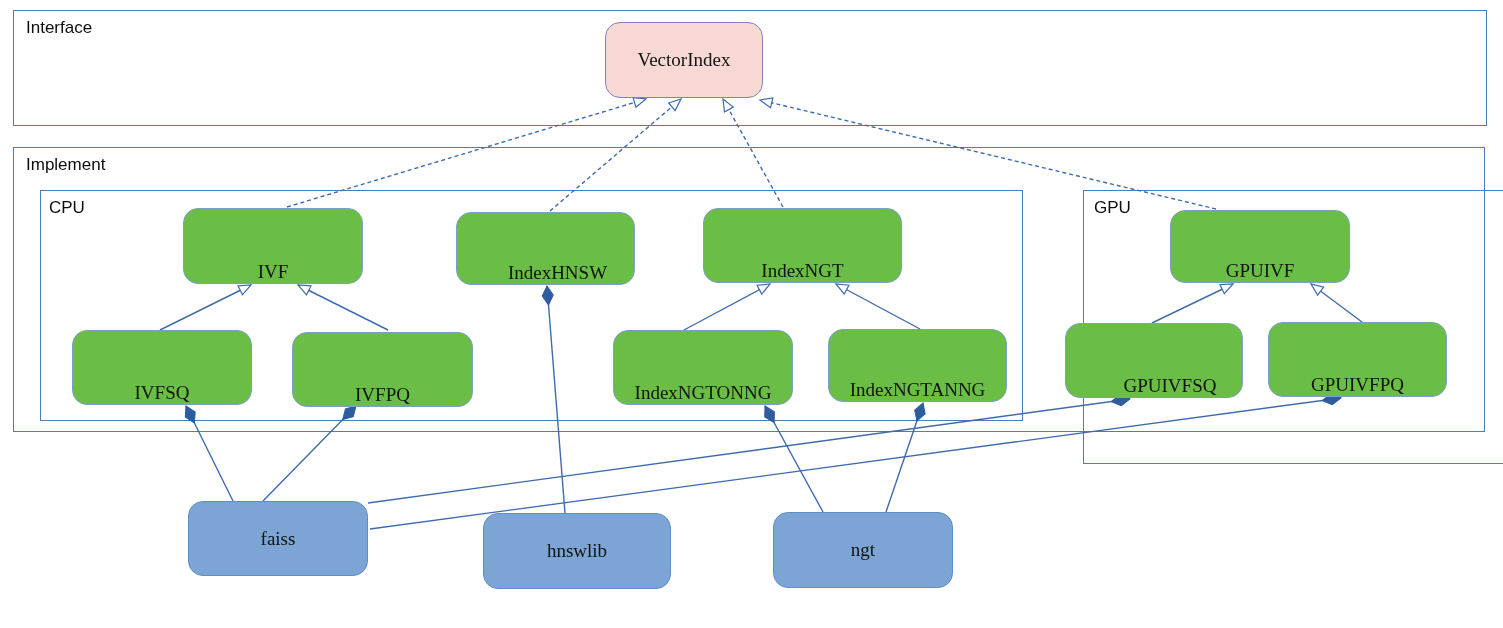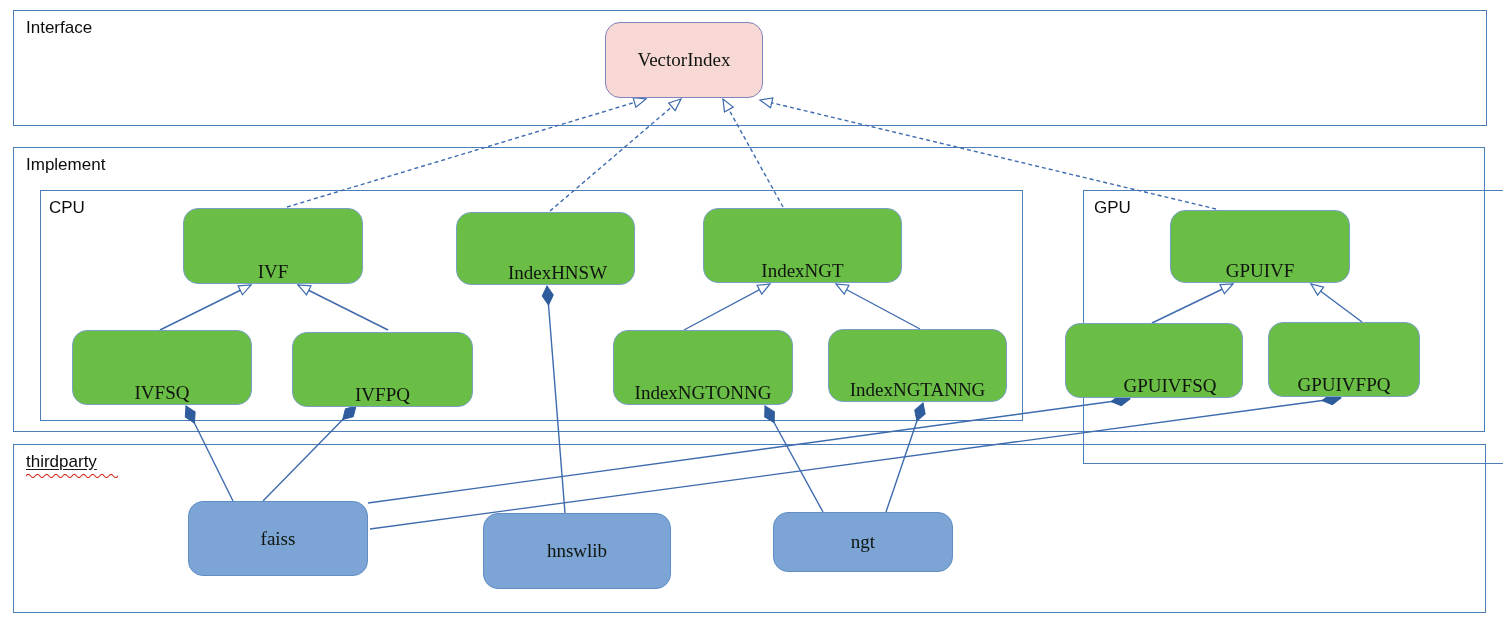--- a/index.html
+++ b/index.html
@@ -36,26 +36,20 @@
   </div>
 
   <div class="container" style="left:40px;top:190px;width:983px;height:231px;">
     <span class="container-label" style="left:8px;">CPU</span>
   </div>
 
   <div class="container" style="left:1083px;top:190px;width:421px;height:274px;">
     <span class="container-label" style="left:10px;">GPU</span>
   </div>
 
-  <div class="container" style="left:13px;top:444px;width:1473px;height:169px;">
-    <span class="container-label underlined">thirdparty</span>
-    <svg class="squiggle" width="92" height="5" viewBox="0 0 92 5">
-      <path d="M0,3 q2.3,-3.2 4.6,0 t4.6,0 t4.6,0 t4.6,0 t4.6,0 t4.6,0 t4.6,0 t4.6,0 t4.6,0 t4.6,0 t4.6,0 t4.6,0 t4.6,0 t4.6,0 t4.6,0 t4.6,0 t4.6,0 t4.6,0 t4.6,0 t4.6,0" fill="none" stroke="#d93025" stroke-width="1.1"></path>
-    </svg>
-  </div>
 
   <svg id="edges" width="1503" height="628" viewBox="0 0 1503 628">
     <defs>
       <marker id="tri" markerUnits="userSpaceOnUse" markerWidth="16" markerHeight="14" refX="13" refY="6" orient="auto">
         <path d="M1,1 L13,6 L1,11 z" fill="#ffffff" stroke="#3e6bae" stroke-width="1.2"></path>
       </marker>
       <marker id="dia" markerUnits="userSpaceOnUse" markerWidth="22" markerHeight="13" refX="20" refY="6.5" orient="auto">
         <path d="M1,6.5 L10.5,1 L20,6.5 L10.5,12 z" fill="#2e5c9c" stroke="#2e5c9c"></path>
       </marker>
     </defs>
@@ -103,27 +97,27 @@
   <div class="node green" style="left:828px;top:329px;width:179px;height:73px;">
     <span>IndexNGTANNG</span>
   </div>
 
   <div class="node green" style="left:1170px;top:210px;width:180px;height:73px;">
     <span>GPUIVF</span>
   </div>
   <div class="node green" style="left:1065px;top:323px;width:178px;height:75px;padding-left:32px;">
     <span>GPUIVFSQ</span>
   </div>
-  <div class="node green" style="left:1268px;top:322px;width:152px;height:75px;">
+  <div class="node green" style="left:1268px;top:322px;width:179px;height:75px;">
     <span>GPUIVFPQ</span>
   </div>
 
   <div class="node blue" style="left:188px;top:501px;width:180px;height:75px;">
     <span>faiss</span>
   </div>
   <div class="node blue" style="left:483px;top:513px;width:188px;height:76px;">
     <span>hnswlib</span>
   </div>
-  <div class="node blue" style="left:773px;top:512px;width:180px;height:60px;">
+  <div class="node blue" style="left:773px;top:512px;width:180px;height:76px;">
     <span>ngt</span>
   </div>
 
 </div>
 
 </body></html>

